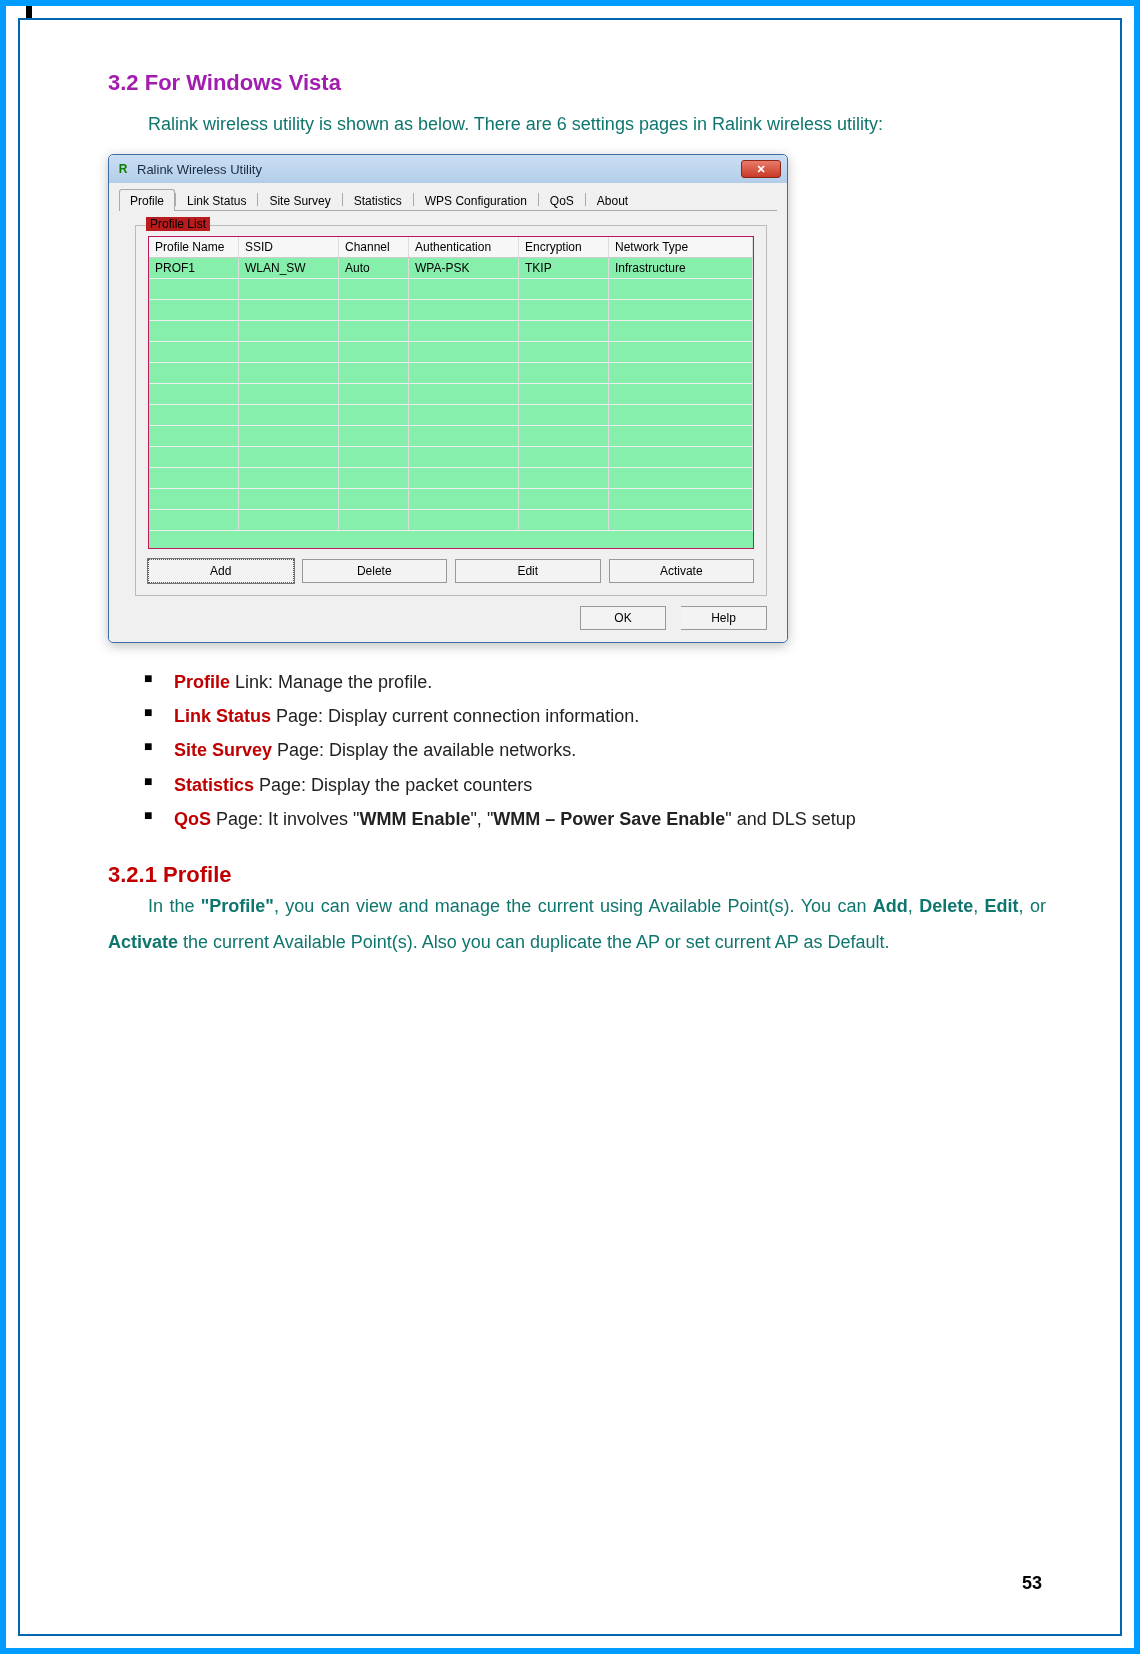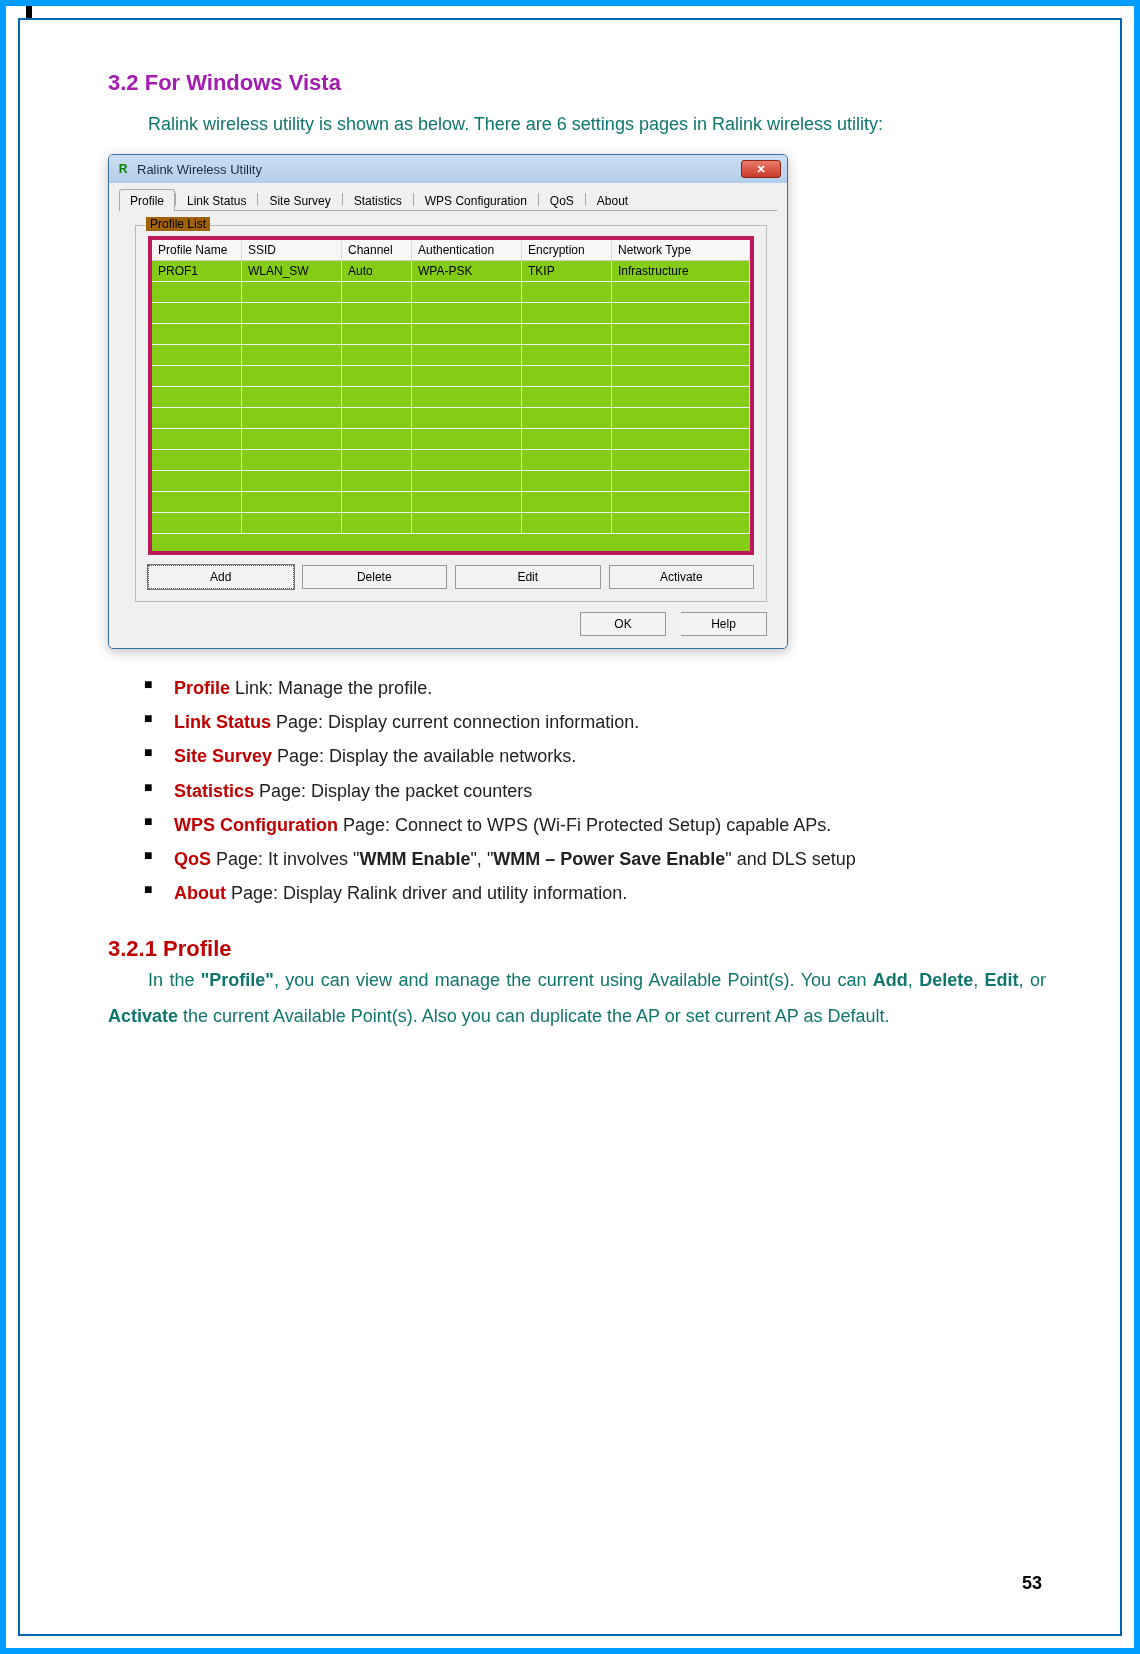--- a/index.html
+++ b/index.html
@@ -73,24 +73,24 @@
   border-radius: 3px 3px 0 0;
 }
 .tab-sep { width: 1px; background: #aaa; margin: 4px 0; }
 
 .groupbox {
   border: 1px solid #bbb; margin: 14px 10px 10px 16px;
   padding: 10px 12px 12px; position: relative;
 }
 .group-legend {
   position: absolute; top: -9px; left: 10px;
-  background: #a16207; padding: 0 4px; font-size: 12px;
-}
-
-.listview { background: #84cc16; border: 4px solid #be185d; font-size: 12px; }
+  background: #b91c1c; padding: 0 4px; font-size: 12px;
+}
+
+.listview { background: #86efac; border: 1px solid #be185d; font-size: 12px; }
 .lv-head { display: flex; border-bottom: 1px solid #ccc; background: #f7f7f7; }
 .lv-head .col, .lv-row .col { padding: 3px 6px; border-right: 1px solid #ddd; }
 .c1{width:90px}.c2{width:100px}.c3{width:70px}.c4{width:110px}.c5{width:90px}.c6{flex:1;border-right:none}
 .lv-body { height: 290px; overflow: auto; }
 .lv-row { display: flex; border-bottom: 1px solid #eee; }
 
 .btnrow { display: flex; gap: 8px; margin-top: 10px; }
 .winbtn {
   flex: 1; height: 24px; font-size: 12px;
   background: #f3f3f3; border: 1px solid #999;
@@ -284,23 +284,21 @@
             <div class="winbtn">Help</div>
           </div>
         </div>
       </div>
 
       <ul class="bullets">
         <li><span class="accent">Profile</span><span> Link: Manage the profile.</span></li>
         <li><span class="accent">Link Status</span><span> Page: Display current connection information.</span></li>
         <li><span class="accent">Site Survey</span><span> Page: Display the available networks.</span></li>
         <li><span class="accent">Statistics</span><span> Page: Display the packet counters</span></li>
-        <li><span class="accent">WPS Configuration</span><span> Page: Connect to WPS (Wi-Fi Protected Setup) capable APs.</span></li>
         <li><span class="accent">QoS</span><span> Page: It involves "</span><span class="bold">WMM Enable</span><span>", "</span><span class="bold">WMM – Power Save Enable</span><span>" and DLS setup</span></li>
-        <li><span class="accent">About</span><span> Page: Display Ralink driver and utility information.</span></li>
       </ul>
 
       <div class="section-num">3.2.1  Profile</div>
       <p class="body-text indent justify">
         <span>In the </span><b>"Profile"</b><span>, you can view and manage the current using Available Point(s). You can </span><b>Add</b><span>, </span><b>Delete</b><span>, </span><b>Edit</b><span>, or </span><b>Activate</b><span> the current Available Point(s). Also you can duplicate the AP or set current AP as Default.</span>
       </p>
 
       <div class="page-num">53</div>
     </div>
   </div>

